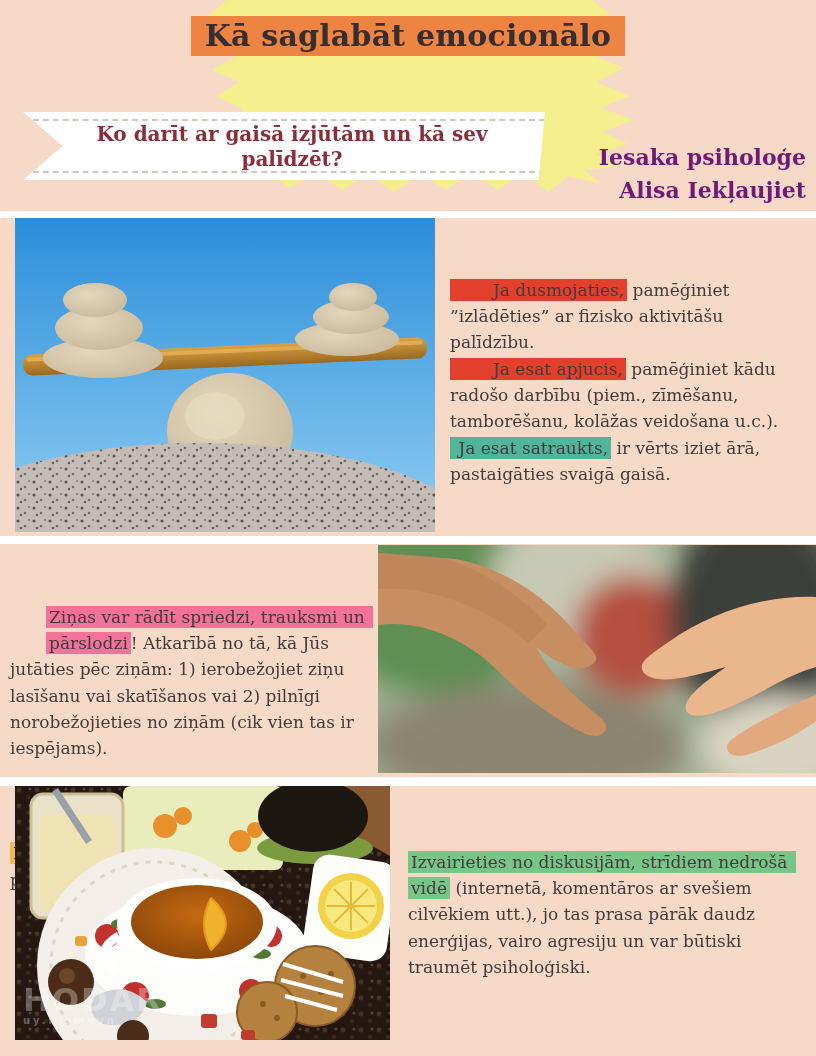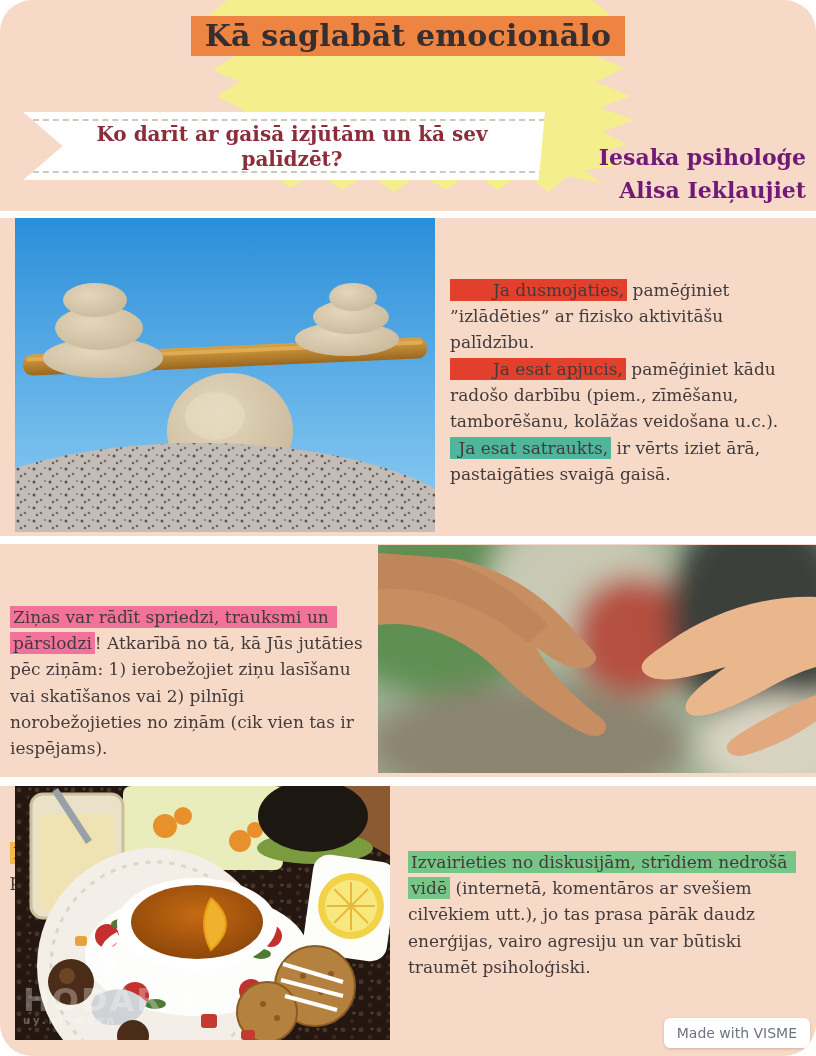--- a/index.html
+++ b/index.html
@@ -1,17 +1,17 @@
 <!DOCTYPE html>
 <html><head>
 <meta charset="utf-8">
 <style>
   html,body{margin:0;padding:0;}
   .page{position:relative;width:816px;height:1056px;background:#f7d9c8;overflow:hidden;
-        font-family:"DejaVu Serif", serif;color:#433b3b;border-radius:32px;}
+        font-family:"DejaVu Serif", serif;color:#433b3b;}
   
   .starburst{position:absolute;left:172px;top:0;width:478px;height:194px;}
   .title-wrap{position:absolute;left:0;top:14px;width:816px;text-align:center;line-height:1.0;}
   .title-line{display:inline-block;background:#ee8441;color:#362e2f;font-weight:bold;
               font-size:30px;padding:5px 14px;margin:2px 0;letter-spacing:.2px;}
   .ribbon{position:absolute;left:23px;top:112px;width:522px;height:68px;background:#ffffff;
           clip-path:polygon(0% 0%, 100% 0%, 98.8% 100%, 0% 100%, 7.6% 50%);}
   .ribbon-rule{position:absolute;left:0;right:0;height:0;border-top:2px dashed #cfc8bf;}
   .ribbon-rule.top{top:7px;} .ribbon-rule.bottom{bottom:7px;}
   .ribbon-text{position:absolute;left:62px;right:46px;top:10px;text-align:center;
@@ -25,21 +25,21 @@
   .copy{position:absolute;font-size:17px;line-height:1.55;white-space:pre-wrap;}
   .copy p{margin:0;}
   .copy p + p{margin-top:26px;}
   .s1-text{left:450px;top:224px;width:362px;}
   .s2-text{left:10px;top:551px;width:368px;}
   .s3-text{left:408px;top:796px;width:406px;}
   .hl{padding:1px 3px;-webkit-box-decoration-break:clone;box-decoration-break:clone;}
   .hl-red{background:#e2402c;padding-left:43px;}
   .hl-teal{background:#4fb69c;}
   .hl-blue{background:#a6d8e7;}
-  .hl-pink{background:#f3729b;}
+  .hl-pink{background:#f3729b;margin-left:36px;}
   .hl-gold{background:#f4b94b;}
   .hl-green{background:#77c687;}
   
   .photo{position:absolute;overflow:hidden;}
   .ph1{left:15px;top:218px;width:420px;height:314px;}
   .ph2{left:378px;top:545px;width:438px;height:228px;}
   .ph3{left:15px;top:786px;width:375px;height:254px;}
   .photo svg{display:block;}
   .watermark{position:absolute;left:8px;bottom:14px;color:#ffffff;opacity:.3;
              font-family:"DejaVu Sans", sans-serif;font-weight:bold;line-height:1;}
@@ -247,15 +247,14 @@
       <div class="w1">HODARH</div>
       <div class="w2">uy.nismeyn</div>
     </div>
   </div>
 
   <div class="copy s3-text">
     <p><span class="hl hl-green">Izvairieties no diskusijām, strīdiem nedrošā vidē</span><span> (internetā, komentāros ar svešiem cilvēkiem utt.), jo tas prasa pārāk daudz enerģijas, vairo agresiju un var būtiski traumēt psiholoģiski.</span></p>
     
   </div>
 
-  <div class="badge">Made with VISME</div>
 
 </div>
 
 </body></html>

